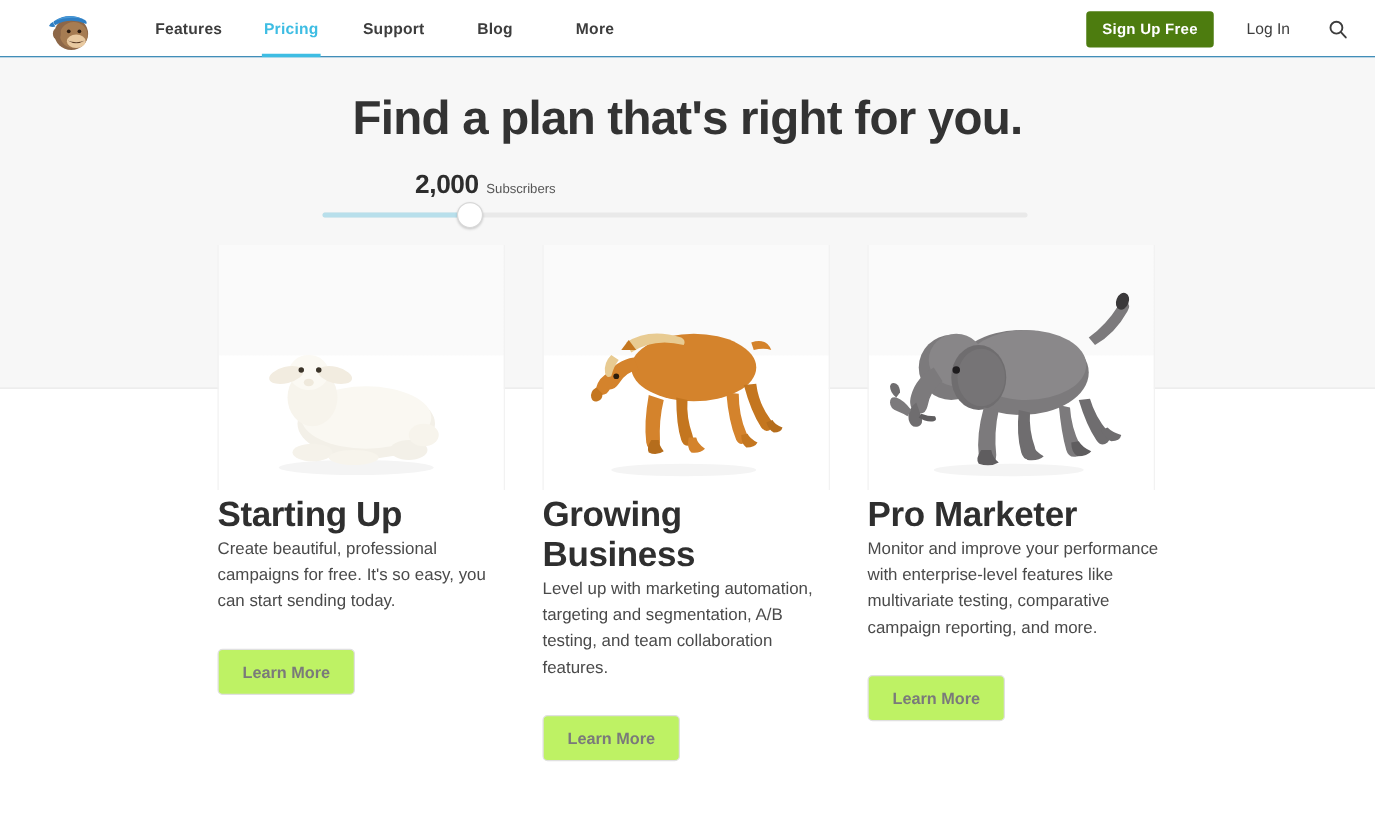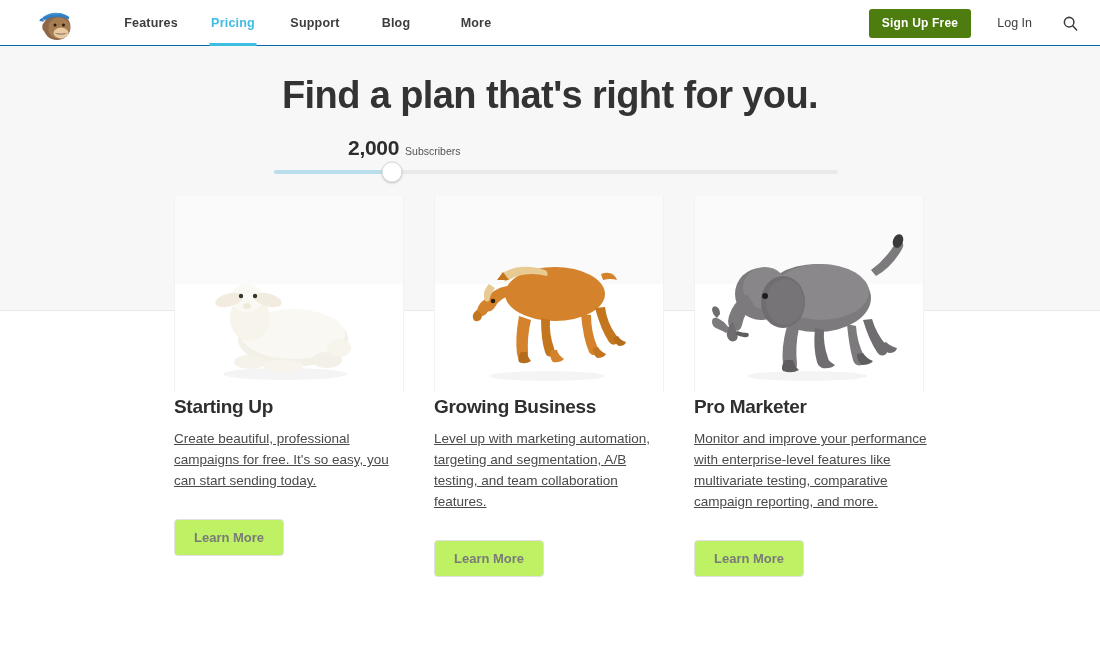--- a/index.html
+++ b/index.html
@@ -96,21 +96,21 @@
     text-align: center;
     font-size: 38px;
     font-weight: bold;
     color: #333333;
     letter-spacing: -0.6px;
     padding-top: 28px;
   }
 
   .slider-wrap {
     position: absolute;
-    left: 274px; top: 90px;
+    left: 258px; top: 90px;
     width: 564px;
   }
   .slider-label {
     display: flex; align-items: baseline;
     margin-left: 74px;
     margin-bottom: 10px;
   }
   .slider-count {
     font-size: 21px; font-weight: bold; color: #2d2d2d;
     letter-spacing: -0.3px;
@@ -177,26 +177,25 @@
   .plan {
     width: 260px;
     margin-left: 174px;
     margin-right: 0;
   }
   .plan + .plan { margin-left: 0; }
   .plan.p2 { margin-left: 0; width: 260px; }
   .plan.p3 { margin-left: 0; width: 260px; }
   .plan-inner { width: 235px; }
   .plan-title {
-    font-size: 19px; font-weight: bold; color: #2f2f2f;
+    font-size: 28px; font-weight: bold; color: #2f2f2f;
     letter-spacing: -0.3px;
-    margin-bottom: 10px;
   }
   .plan-desc {
-    font-size: 13.5px; line-height: 21px; color: #4a4a4a; text-decoration: underline;
+    font-size: 13.5px; line-height: 21px; color: #4a4a4a;
   }
   .btn-learn {
     margin-top: 28px;
     display: inline-block;
     border: 1px solid #e0e0e0;
     background: #bef264;
     border-radius: 4px;
     padding: 10px 19px;
     font-size: 13px;
     font-weight: bold;

